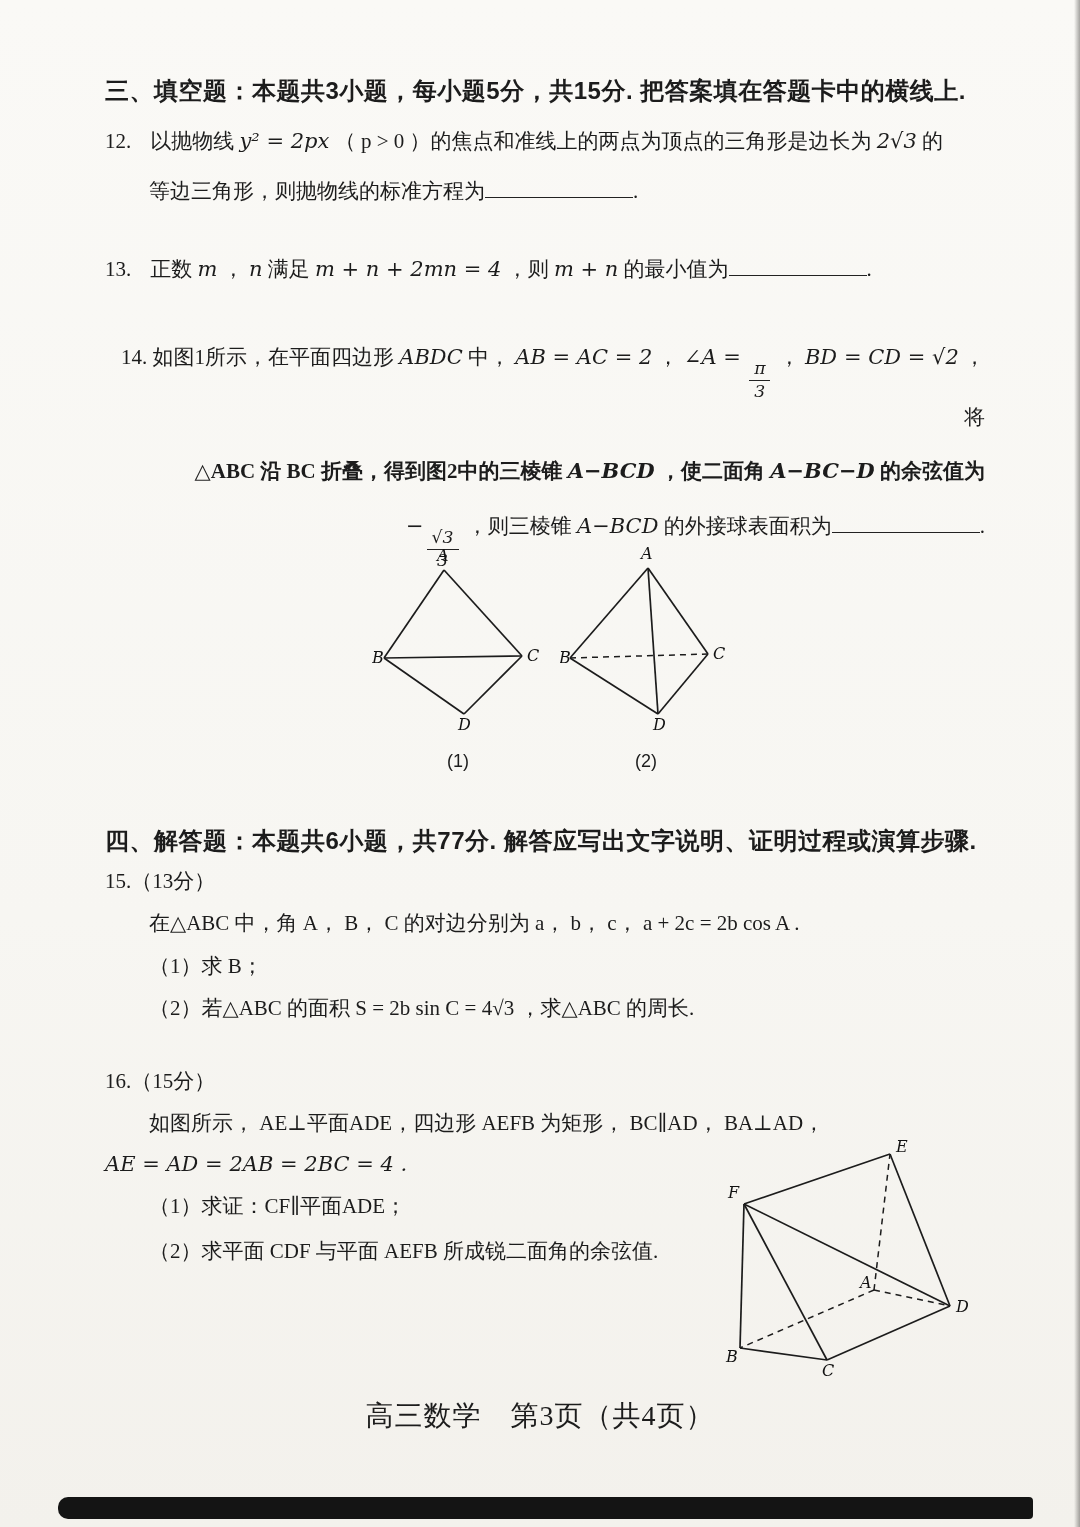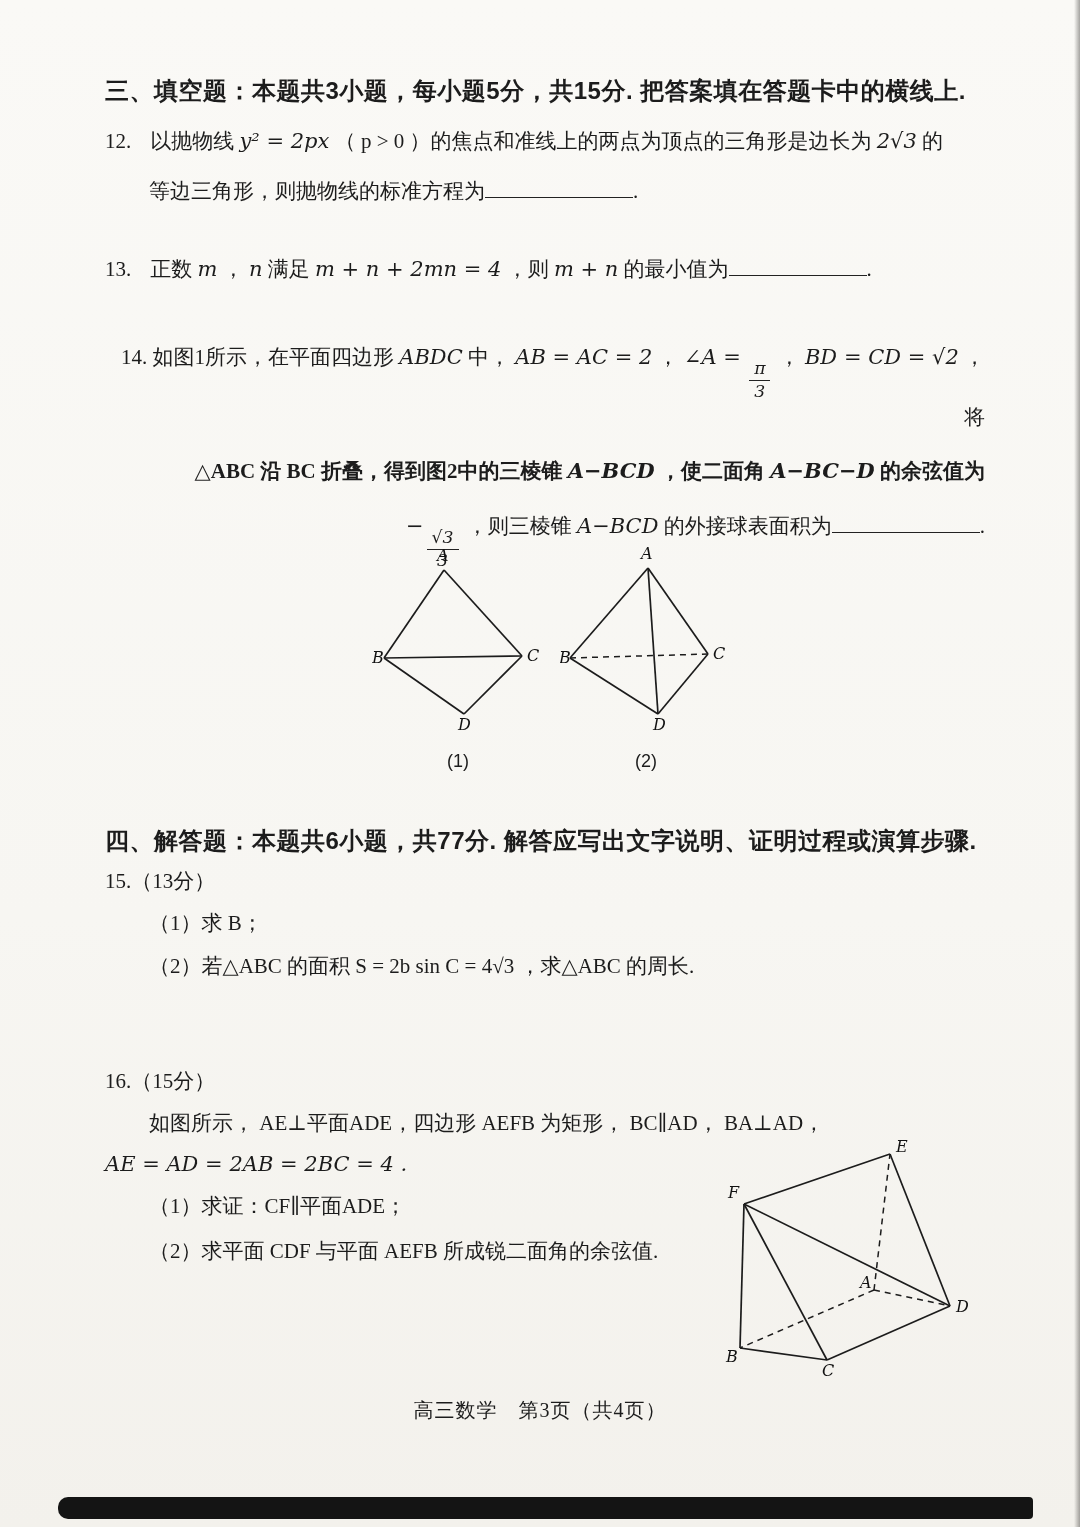--- a/index.html
+++ b/index.html
@@ -37,21 +37,21 @@
     font-family:"Liberation Sans","DejaVu Sans",sans-serif;
   }
   svg{display:block;}
   svg line{stroke:#1c1c1c;stroke-width:1.7;}
   svg line.dash{stroke-dasharray:6 5;stroke-width:1.5;}
   svg text{
     font-family:"DejaVu Serif","Liberation Serif",serif;
     font-style:italic;font-size:16px;fill:#111;
   }
   .footer{
-    width:100%;text-align:center;font-size:20px;letter-spacing:1px;
+    width:100%;text-align:center;font-size:28px;letter-spacing:1px;
   }
   .scan-bar{
     left:58px;top:1497px;width:975px;height:22px;background:#141414;
     border-radius:10px 4px 4px 10px;
   }
   .scan-edge{
     right:0;top:0;width:6px;height:1527px;
     background:linear-gradient(90deg,rgba(0,0,0,0) 0%,rgba(60,58,55,.45) 100%);
   }
 </style>
@@ -157,20 +157,23 @@
     <div class="fig-label">(2)</div>
   </div>
 
   <div class="abs sec-heading" style="left:105px;top:824px;width:880px;">四、解答题：本题共6小题，共77分. 解答应写出文字说明、证明过程或演算步骤.</div>
 
   <div class="abs" style="left:105px;top:866px;width:880px;">
     <p class="ln" style="margin-bottom:12px;">
       <span>15.（13分）</span>
     </p>
     <p class="ln indent" style="margin-bottom:12px;">
+      <span>在△ABC 中，角 A， B， C 的对边分别为 a， b， c， a + 2c = 2b cos A .</span>
+    </p>
+    <p class="ln indent" style="margin-bottom:12px;">
       <span>（1）求 B；</span>
     </p>
     <p class="ln indent">
       <span>（2）若△ABC 的面积 S = 2b sin C = 4√3 ，求△ABC 的周长.</span>
     </p>
   </div>
 
   <div class="abs" style="left:105px;top:1066px;width:880px;">
     <p class="ln" style="margin-bottom:12px;">
       <span>16.（15分）</span>

